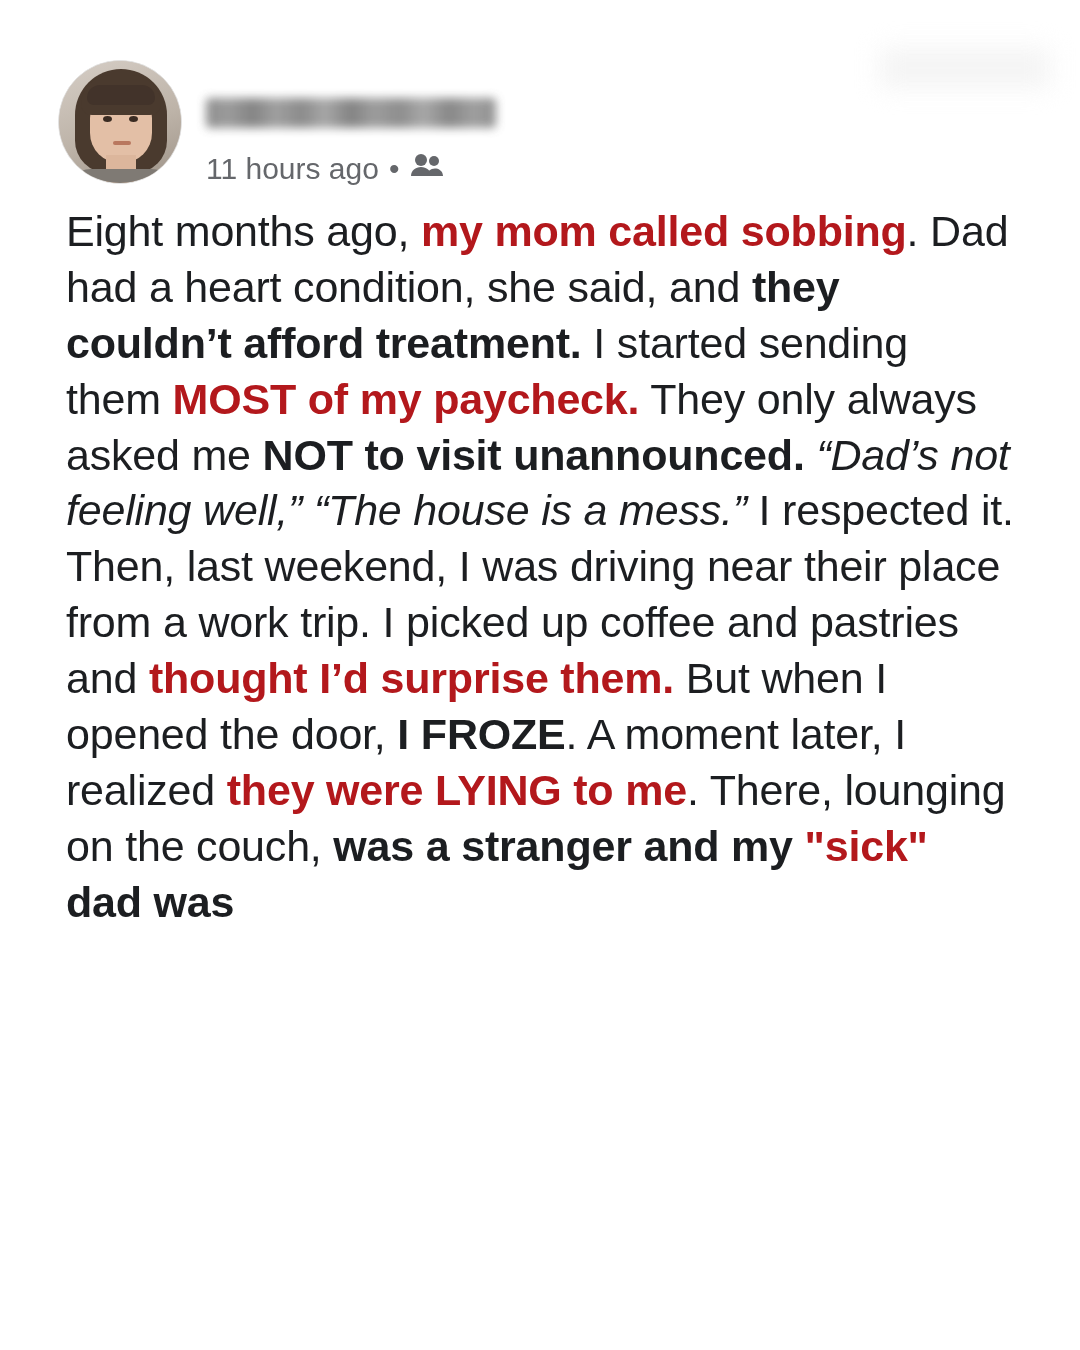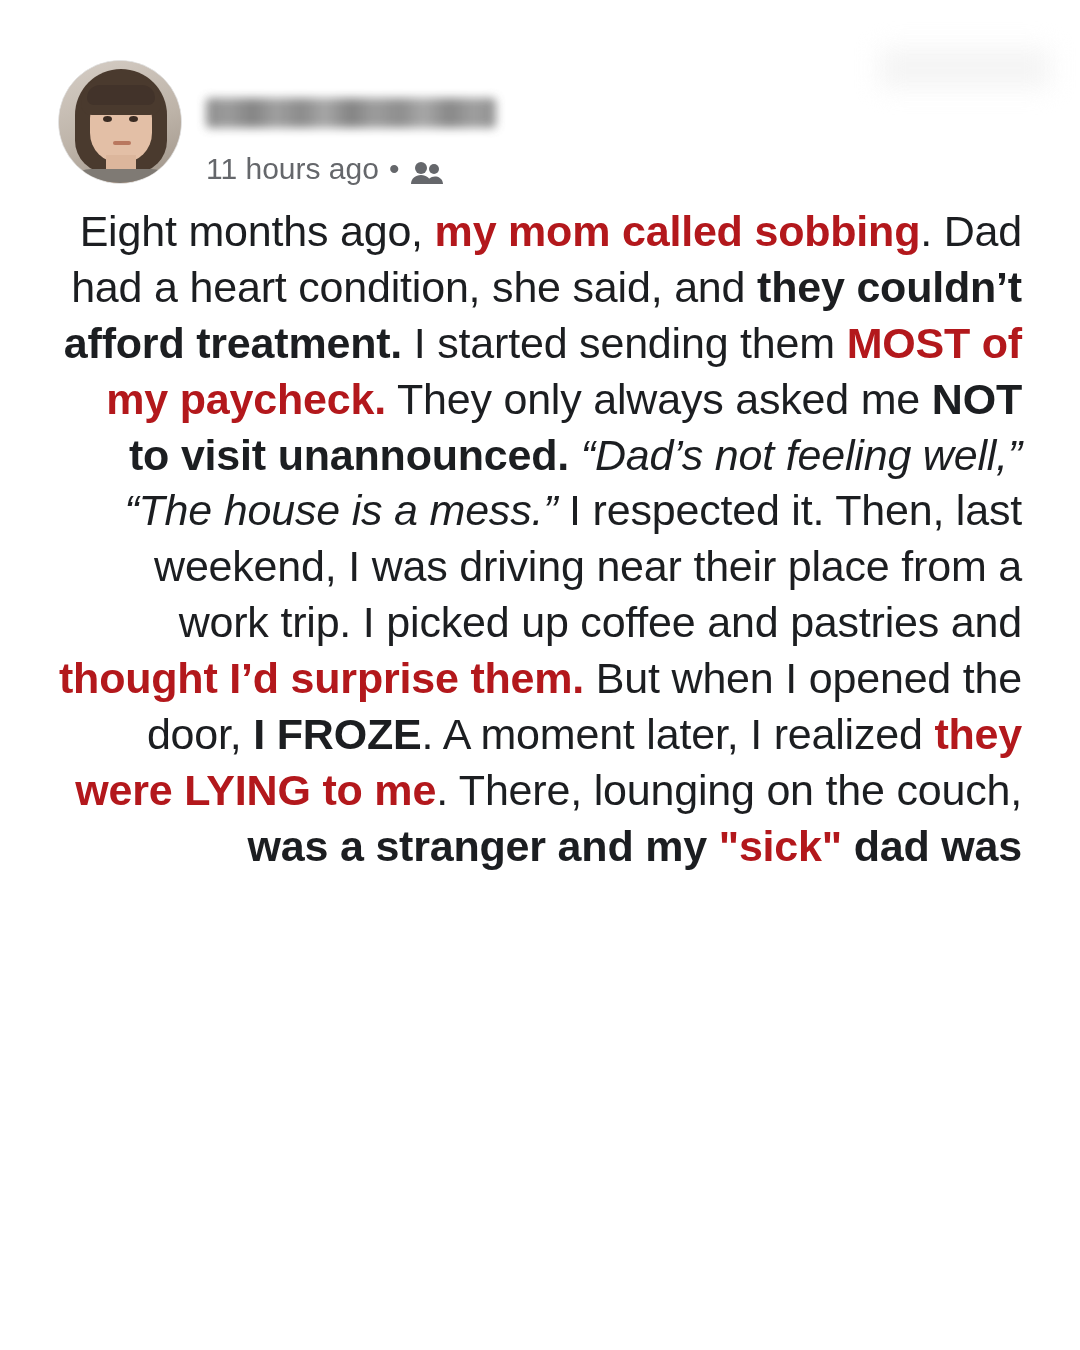--- a/index.html
+++ b/index.html
@@ -117,21 +117,21 @@
       #7c7c7c 0%, #8b8b8b 8%, #6f6f6f 16%, #909090 24%,
       #777 33%, #999 41%, #6e6e6e 50%, #8d8d8d 58%,
       #7a7a7a 67%, #9a9a9a 75%, #737373 84%, #8f8f8f 92%, #7e7e7e 100%);
     filter: blur(5px);
     opacity: .85;
     text-indent: -9999px;
     overflow: hidden;
   }
   .meta-row {
     display: flex;
-    align-items: flex-end;
+    align-items: flex-start;
     margin-top: 20px;
     color: #65676b;
     font-size: 30px;
   }
   .meta-dot {
     margin: 0 10px;
     color: #65676b;
   }
   .friends-icon {
     display: inline-block;
@@ -143,22 +143,21 @@
 
   
   .post-body {
     margin-top: 8px;
     font-size: 43px;
     line-height: 1.30;
     color: #1c1e21;
     letter-spacing: -0.2px;
   }
   .post-body p {
-    margin: 0;
-    text-align: right;
+    margin: 8px;
   }
   .r { color: #b3181c; font-weight: bold; }
   .b { font-weight: bold; color: #1c1e21; }
   .i { font-style: italic; }
 
   
   .bottom-cut {
     position: absolute;
     left: 0;
     bottom: 0;

